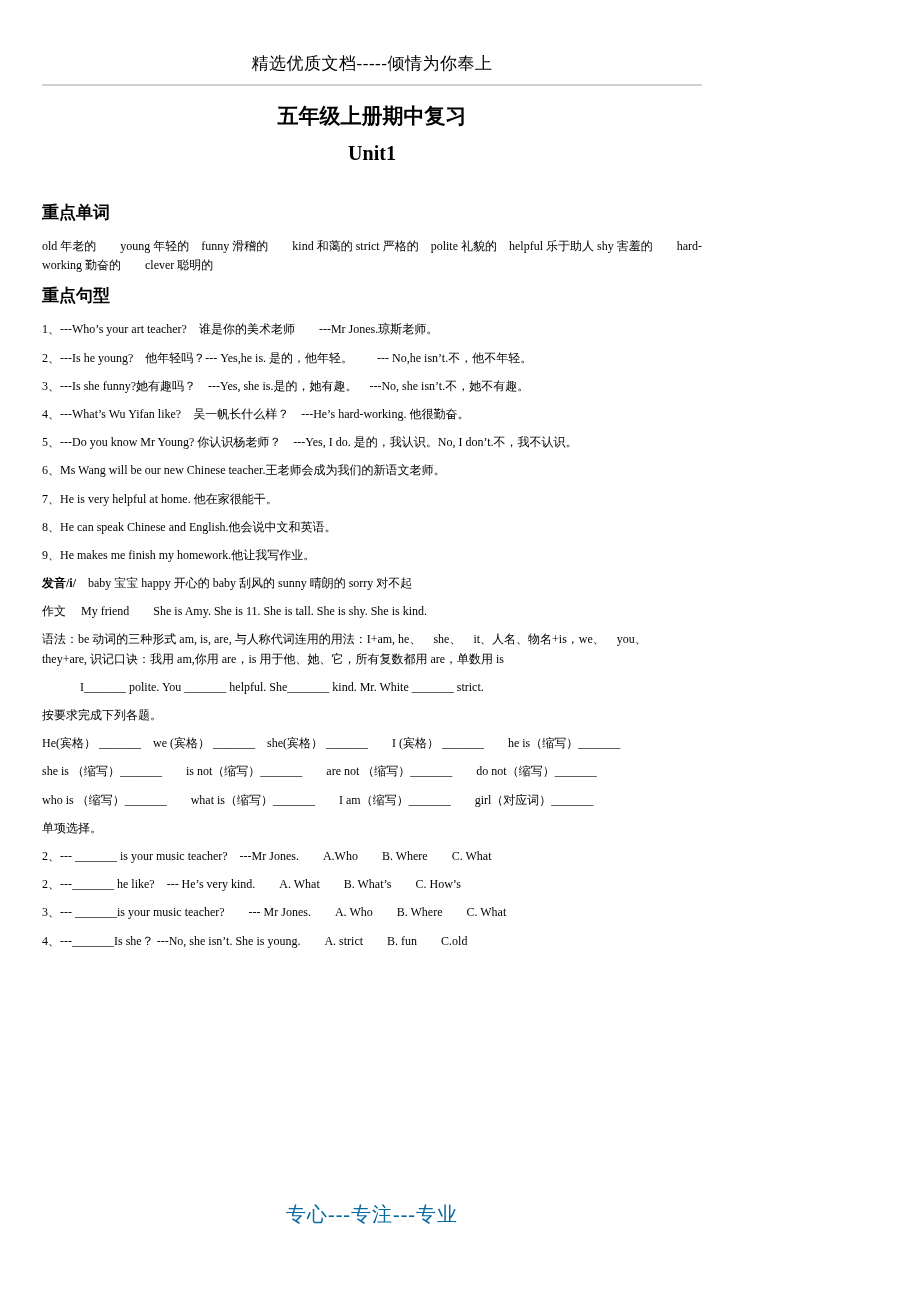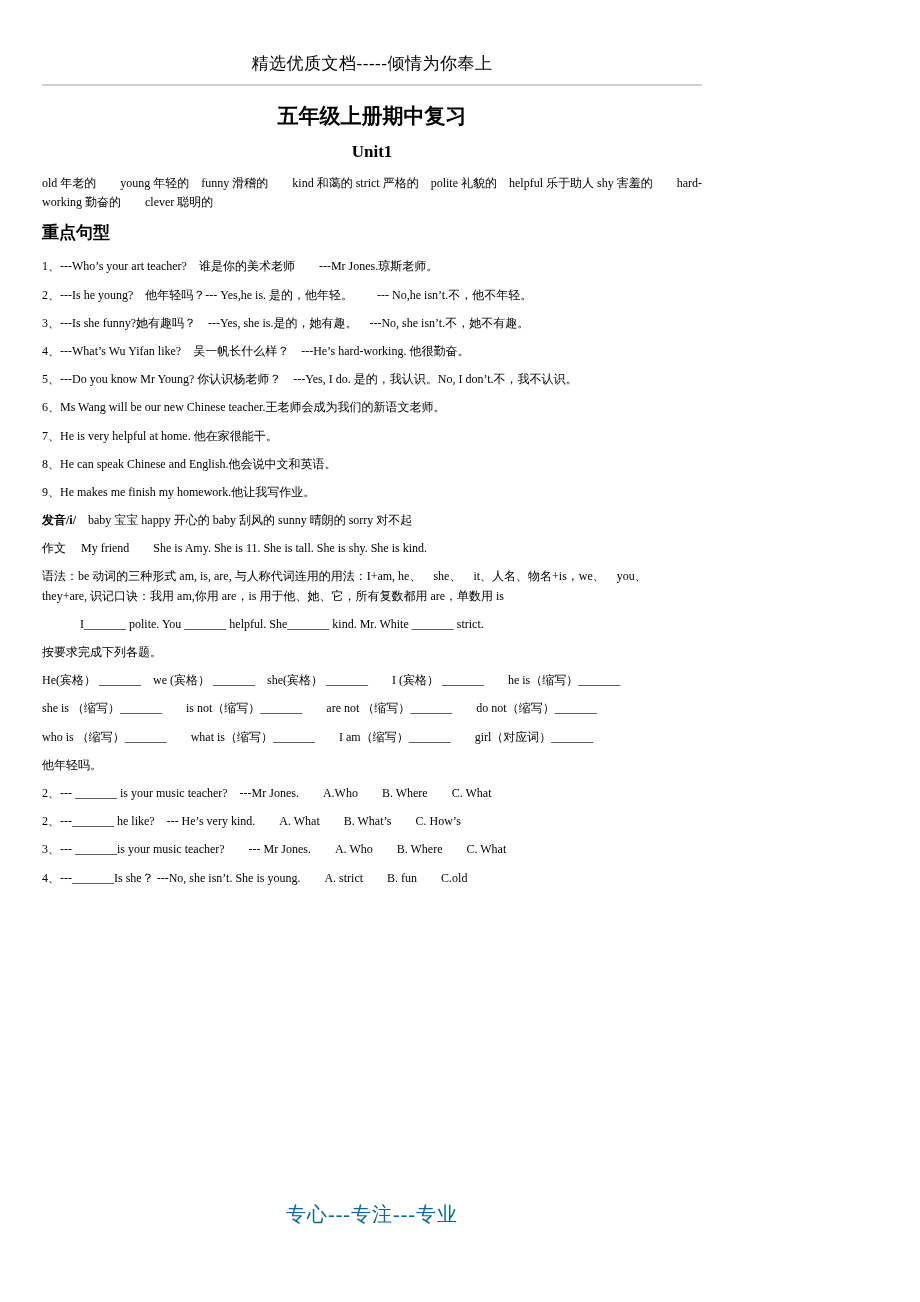--- a/index.html
+++ b/index.html
@@ -29,23 +29,23 @@
     margin: 0 0 16px 0;
   }
   .doc-title {
     text-align: center;
     font-size: 21px;
     font-weight: bold;
     margin: 4px 0 12px 0;
   }
   .unit-title {
     text-align: center;
-    font-size: 17px;
+    font-size: 20px;
     font-weight: bold;
-    margin-bottom: 12px;
+    margin-bottom: 36px;
   }
   .section-heading {
     font-size: 17px;
     font-weight: bold;
     margin: 4px 0 13px 0;
   }
   .body-text {
     font-size: 12px;
     line-height: 1.6;
     margin-bottom: 9px;
@@ -68,20 +68,21 @@
 <body>
 
 <div class="page">
 
   <div class="header-text">精选优质文档-----倾情为你奉上</div>
   <hr class="header-rule">
 
   <h1 class="doc-title">五年级上册期中复习</h1>
   <h2 class="unit-title">Unit1</h2>
 
+  <h3 class="section-heading">重点单词</h3>
   <p class="body-text">old 年老的　　young 年轻的　funny 滑稽的　　kind 和蔼的 strict 严格的　polite 礼貌的　helpful 乐于助人  shy 害羞的　　hard-working 勤奋的　　clever 聪明的</p>
 
   <h3 class="section-heading">重点句型</h3>
   <p class="body-text">1、---Who’s your art teacher?　谁是你的美术老师　　---Mr Jones.琼斯老师。</p>
   <p class="body-text">2、---Is he young?　他年轻吗？--- Yes,he is. 是的，他年轻。　　--- No,he isn’t.不，他不年轻。</p>
   <p class="body-text">3、---Is she funny?她有趣吗？　---Yes, she is.是的，她有趣。　---No, she isn’t.不，她不有趣。</p>
   <p class="body-text">4、---What’s Wu Yifan like?　吴一帆长什么样？　---He’s hard-working. 他很勤奋。</p>
   <p class="body-text">5、---Do you know Mr Young? 你认识杨老师？　---Yes, I do. 是的，我认识。No, I don’t.不，我不认识。</p>
   <p class="body-text">6、Ms Wang will be our new Chinese teacher.王老师会成为我们的新语文老师。</p>
   <p class="body-text">7、He is very helpful at home. 他在家很能干。</p>
@@ -95,21 +96,21 @@
   <p class="body-text">语法：be 动词的三种形式 am, is, are, 与人称代词连用的用法：I+am, he、　she、　it、人名、物名+is，we、　you、　they+are, 识记口诀：我用 am,你用 are，is 用于他、她、它，所有复数都用 are，单数用 is</p>
 
   <p class="body-text indent">I_______  polite. You  _______  helpful. She_______  kind. Mr. White  _______  strict.</p>
 
   <p class="body-text">按要求完成下列各题。</p>
 
   <p class="body-text">He(宾格） _______　we (宾格） _______　she(宾格） _______　　I (宾格） _______　　he is（缩写）_______</p>
   <p class="body-text">she is （缩写）_______　　is not（缩写）_______　　are not （缩写）_______　　do not（缩写）_______</p>
   <p class="body-text">who is （缩写）_______　　what is（缩写）_______　　I am（缩写）_______　　girl（对应词）_______</p>
 
-  <p class="body-text">他年轻吗。</p>
+  <p class="body-text">单项选择。</p>
 
   <p class="body-text">2、--- _______  is your music teacher?　---Mr Jones.　　A.Who　　B. Where　　C. What</p>
   <p class="body-text">2、---_______  he like?　--- He’s very kind.　　A. What　　B. What’s　　C. How’s</p>
   <p class="body-text">3、--- _______is your music teacher?　　--- Mr Jones.　　A. Who　　B. Where　　C. What</p>
   <p class="body-text">4、---_______Is she？ ---No, she isn’t. She is young.　　A. strict　　B. fun　　C.old</p>
 
   <div class="footer">专心---专注---专业</div>
 
 </div>
 

